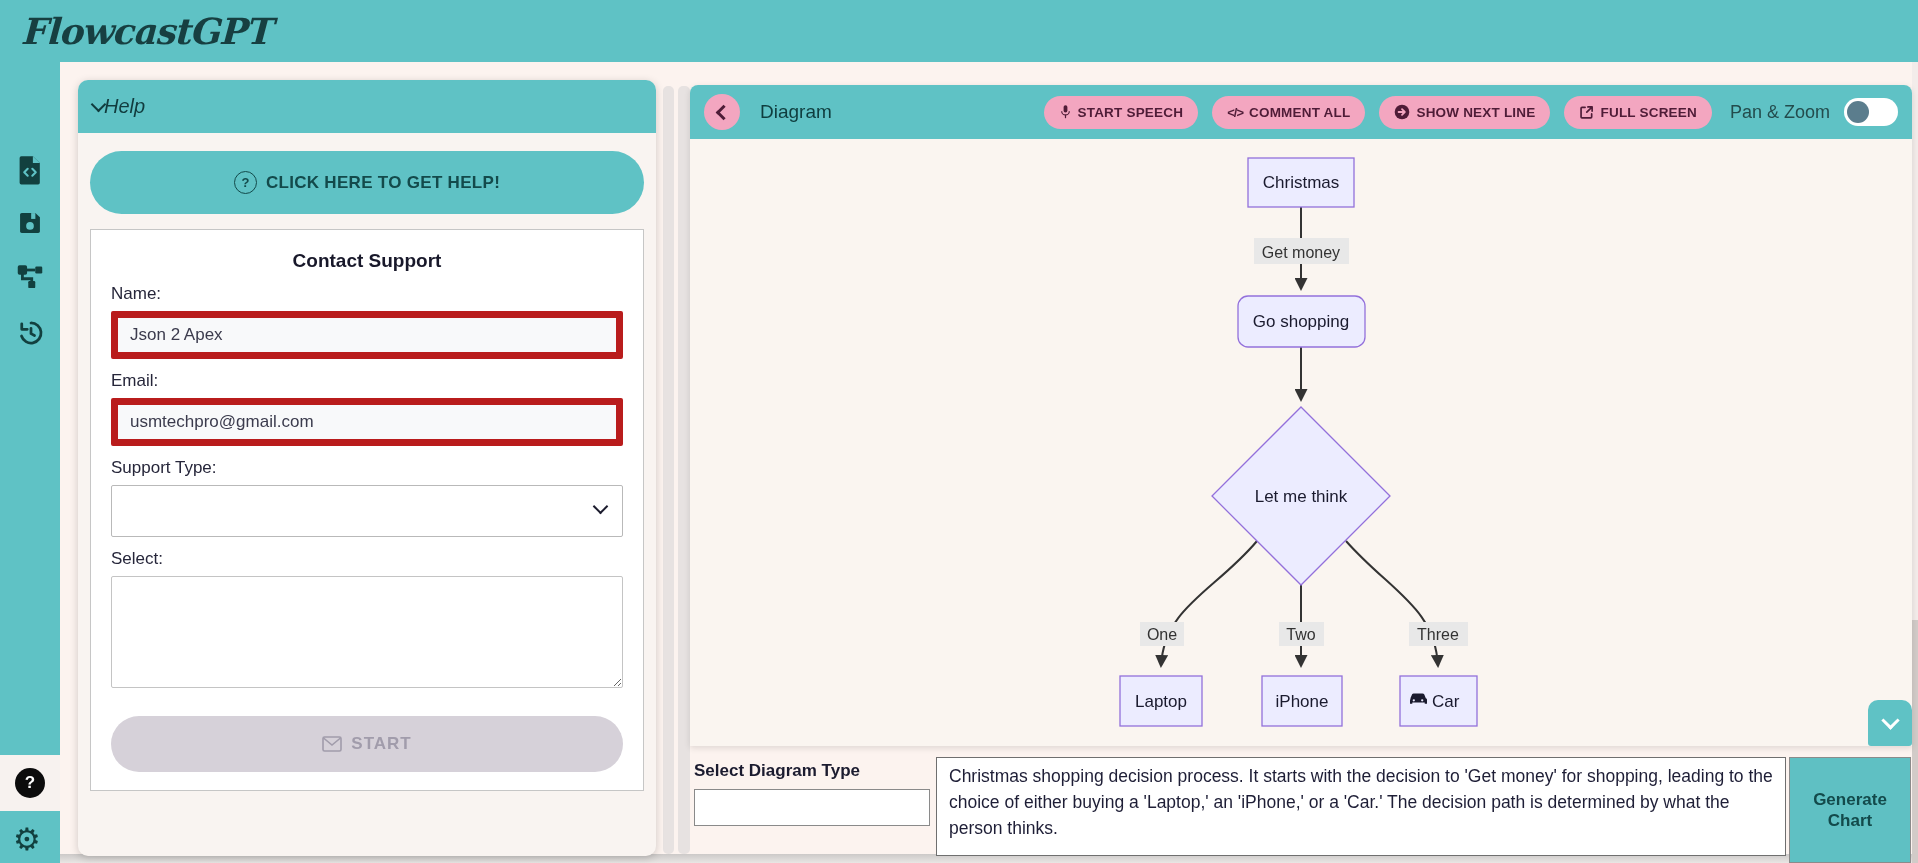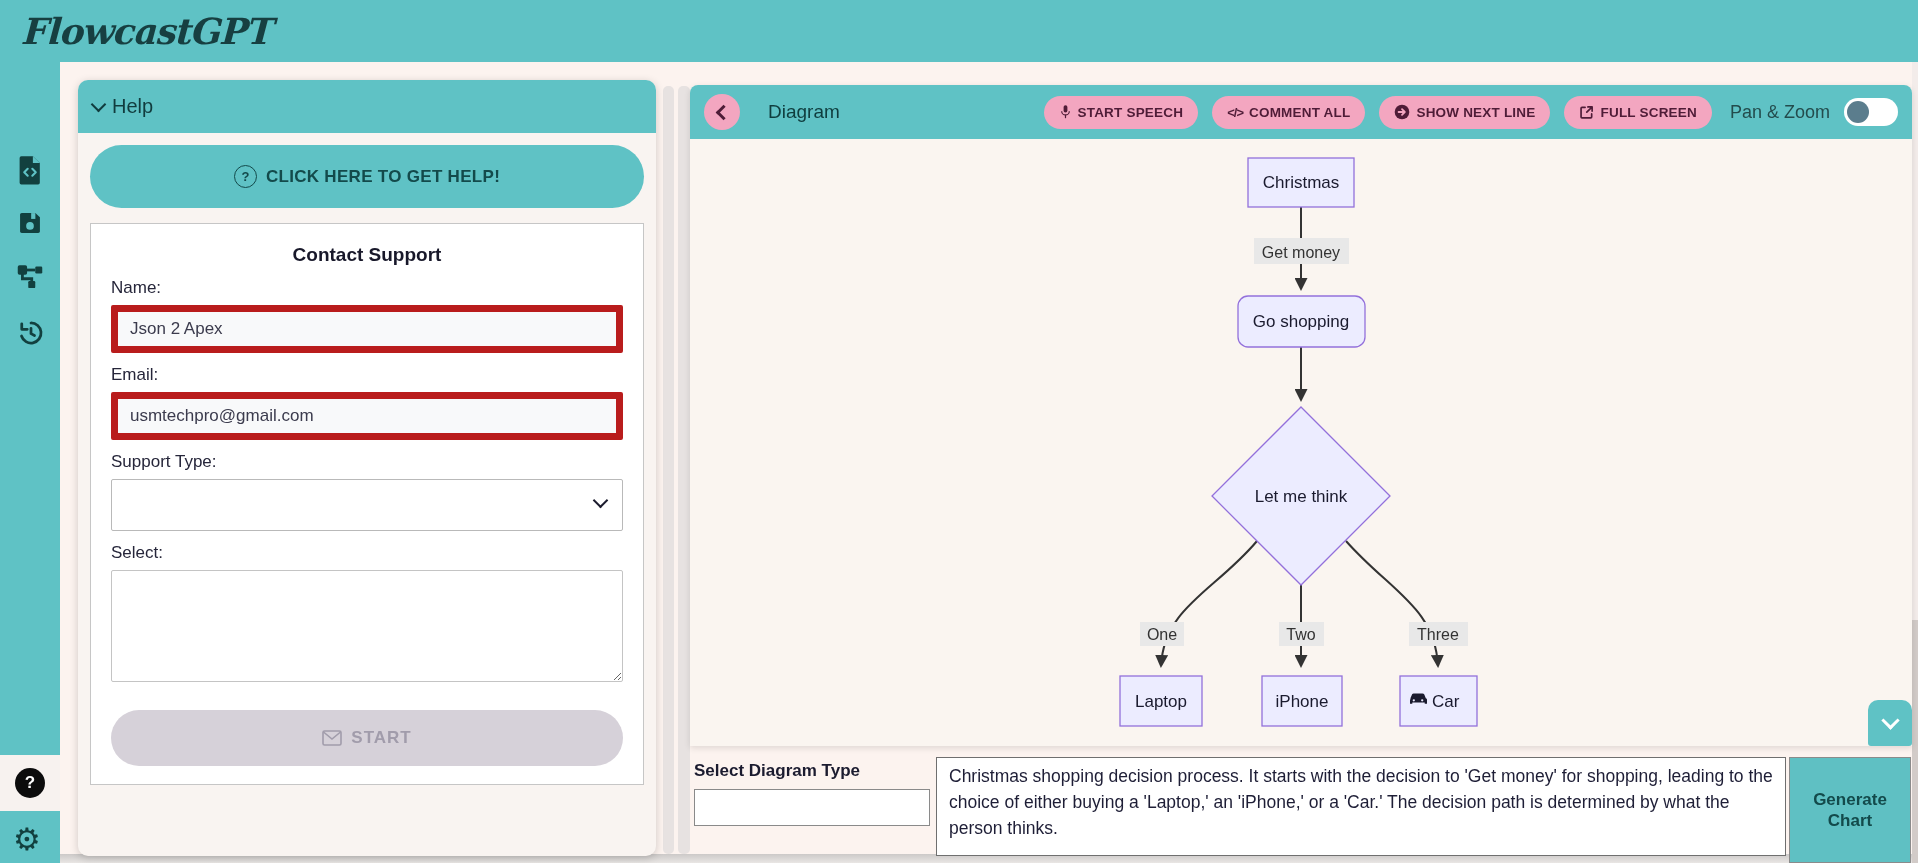--- a/index.html
+++ b/index.html
@@ -31,41 +31,41 @@
   
   .bottom-strip{position:absolute;left:60px;top:854px;width:1858px;height:9px;background:linear-gradient(#ccc9c8,#e9e6e4);z-index:1;}
   .vbar{position:absolute;top:86px;height:768px;background:#e7e2e1;border-radius:5px;z-index:2;}
   .vbar.a{left:663px;width:11px;}
   .vbar.b{left:678px;width:12px;}
   .right-track{position:absolute;left:1912px;top:62px;width:6px;height:801px;background:#f3ecea;z-index:2;}
   .right-thumb{position:absolute;left:1912px;top:620px;width:6px;height:243px;background:#d2cbc8;z-index:3;}
 
   
   .help-card{position:absolute;left:78px;top:80px;width:578px;height:776px;background:#f9f4f1;border-radius:10px;box-shadow:0 2px 8px rgba(0,0,0,.18);z-index:3;}
-  .help-head{height:53px;background:#5fc2c5;border-radius:10px 10px 0 0;display:flex;align-items:center;padding-left:15px;gap:8px;cursor:pointer;}
+  .help-head{height:53px;background:#5fc2c5;border-radius:10px 10px 0 0;display:flex;align-items:center;padding-left:15px;cursor:pointer;font-style:italic;}
   .help-title{font-size:20px;color:#113c3e;font-weight:500;}
-  .help-body{padding:12px 12px;}
+  .help-body{padding:18px 12px;}
   .get-help{height:63px;border-radius:32px;background:#5fc2c5;border:none;width:100%;display:flex;align-items:center;justify-content:center;gap:9px;cursor:pointer;}
   .get-help span.txt{font-size:17px;font-weight:bold;letter-spacing:.3px;color:#134a4b;}
   .qcirc{width:21px;height:21px;border:1.7px solid #134a4b;border-radius:50%;display:flex;align-items:center;justify-content:center;font-size:13px;font-weight:bold;color:#134a4b;}
   .qcirc::after{content:"?";}
   .qdark::after{content:"?";}
   .contact-card{margin-top:15px;background:#fff;border:1px solid #c6c6c6;padding:16px 20px 18px;}
   .contact-title{text-align:center;font-size:19px;font-weight:bold;color:#18182a;margin:4px 0 12px;}
   .f-label{font-size:17px;color:#26263a;margin:12px 0 7px;}
   .f-input{width:100%;height:48px;box-sizing:border-box;background:#f8f9fa;border:7px solid #b91c1c;border-radius:2px;padding:0 12px;font-size:17px;color:#3b3b4d;font-family:"Liberation Sans",sans-serif;}
   .sel-wrap{position:relative;}
   .f-select{width:100%;height:52px;box-sizing:border-box;background:#fff;border:1px solid #b9b9b9;border-radius:2px;padding:0 34px 0 10px;font-size:17px;color:#3b3b4d;appearance:none;-webkit-appearance:none;}
   .sel-wrap .chev{position:absolute;right:17px;top:21px;border-color:#1c1c2e;pointer-events:none;}
   .f-textarea{width:100%;height:112px;box-sizing:border-box;background:#fff;border:1px solid #c4c4c4;border-radius:2px;padding:8px 10px;font-size:16px;color:#3b3b4d;font-family:"Liberation Sans",sans-serif;}
   .submit-btn{margin-top:24px;width:100%;height:56px;border:none;border-radius:28px;background:#d6d1d9;color:#a19cab;font-size:17px;font-weight:bold;letter-spacing:1px;display:flex;align-items:center;justify-content:center;gap:9px;cursor:not-allowed;font-family:"Liberation Sans",sans-serif;}
 
   
   .diagram-card{position:absolute;left:690px;top:85px;width:1222px;height:661px;background:#faf5f0;border-radius:8px 8px 0 0;box-shadow:0 2px 6px rgba(0,0,0,.12);z-index:3;}
-  .dg-head{height:54px;background:#5fc2c5;border-radius:8px 8px 0 0;display:flex;align-items:center;padding:0 14px;gap:28px;}
+  .dg-head{height:54px;background:#5fc2c5;border-radius:8px 8px 0 0;display:flex;align-items:center;padding:0 14px;gap:20px;}
   .back-btn{width:36px;height:36px;border-radius:50%;background:#f3a6c0;border:none;display:flex;align-items:center;justify-content:center;cursor:pointer;flex:0 0 auto;}
   .back-btn .chev{border-color:#4f1c37;border-width:3px;width:8px;height:8px;transform:rotate(135deg);margin-left:3px;}
   .dg-title{font-size:19px;color:#0f3d3e;}
   .pill-group{margin-left:auto;display:flex;align-items:center;gap:14px;}
   .pill{height:33px;border:none;border-radius:17px;background:#f3a6c0;color:#4f1c37;font-size:13.5px;font-weight:bold;letter-spacing:.2px;display:flex;align-items:center;gap:6px;padding:0 15px;cursor:pointer;font-family:"Liberation Sans",sans-serif;white-space:nowrap;}
   .pill .codeglyph{font-size:13px;font-weight:bold;letter-spacing:-1px;}
   .panzoom-label{font-size:18px;color:#234c4d;margin-left:4px;white-space:nowrap;}
   .toggle{position:relative;width:54px;height:28px;background:#fff;border-radius:14px;cursor:pointer;flex:0 0 auto;}
   .knob{position:absolute;left:3px;top:3px;width:22px;height:22px;border-radius:50%;background:#5b7d8d;}
   .dg-canvas{position:absolute;left:0;top:54px;width:1222px;height:607px;}

